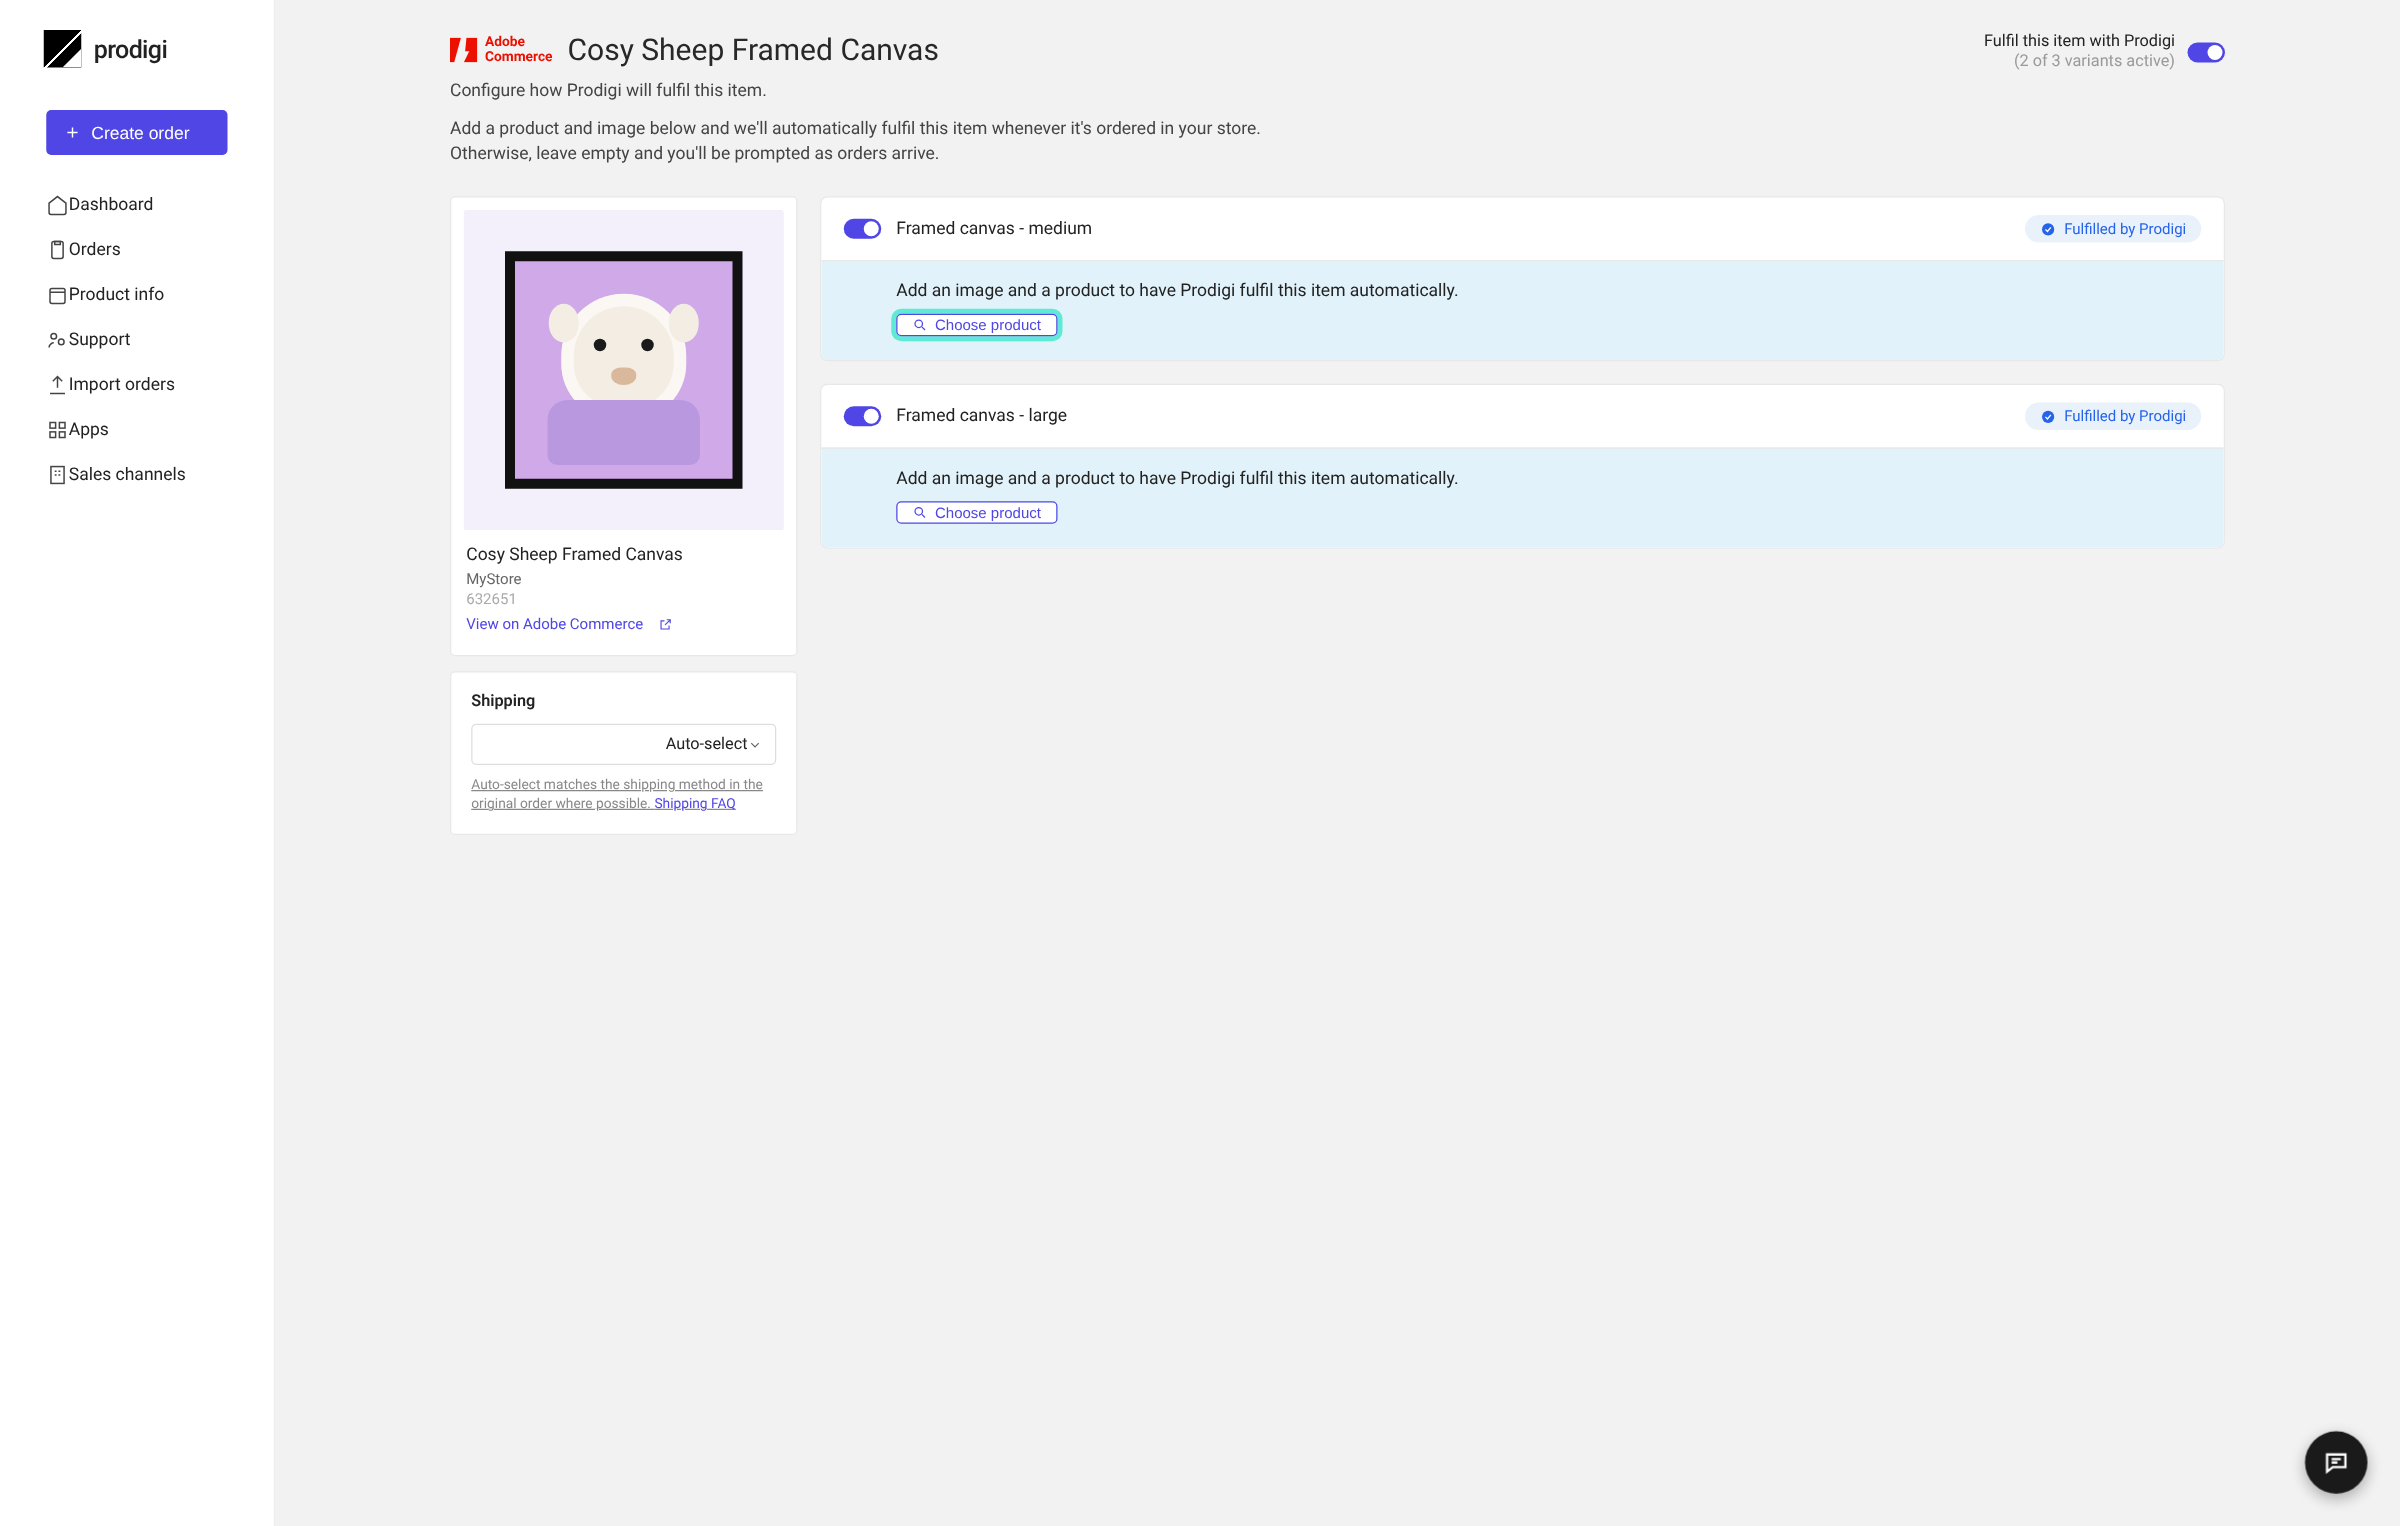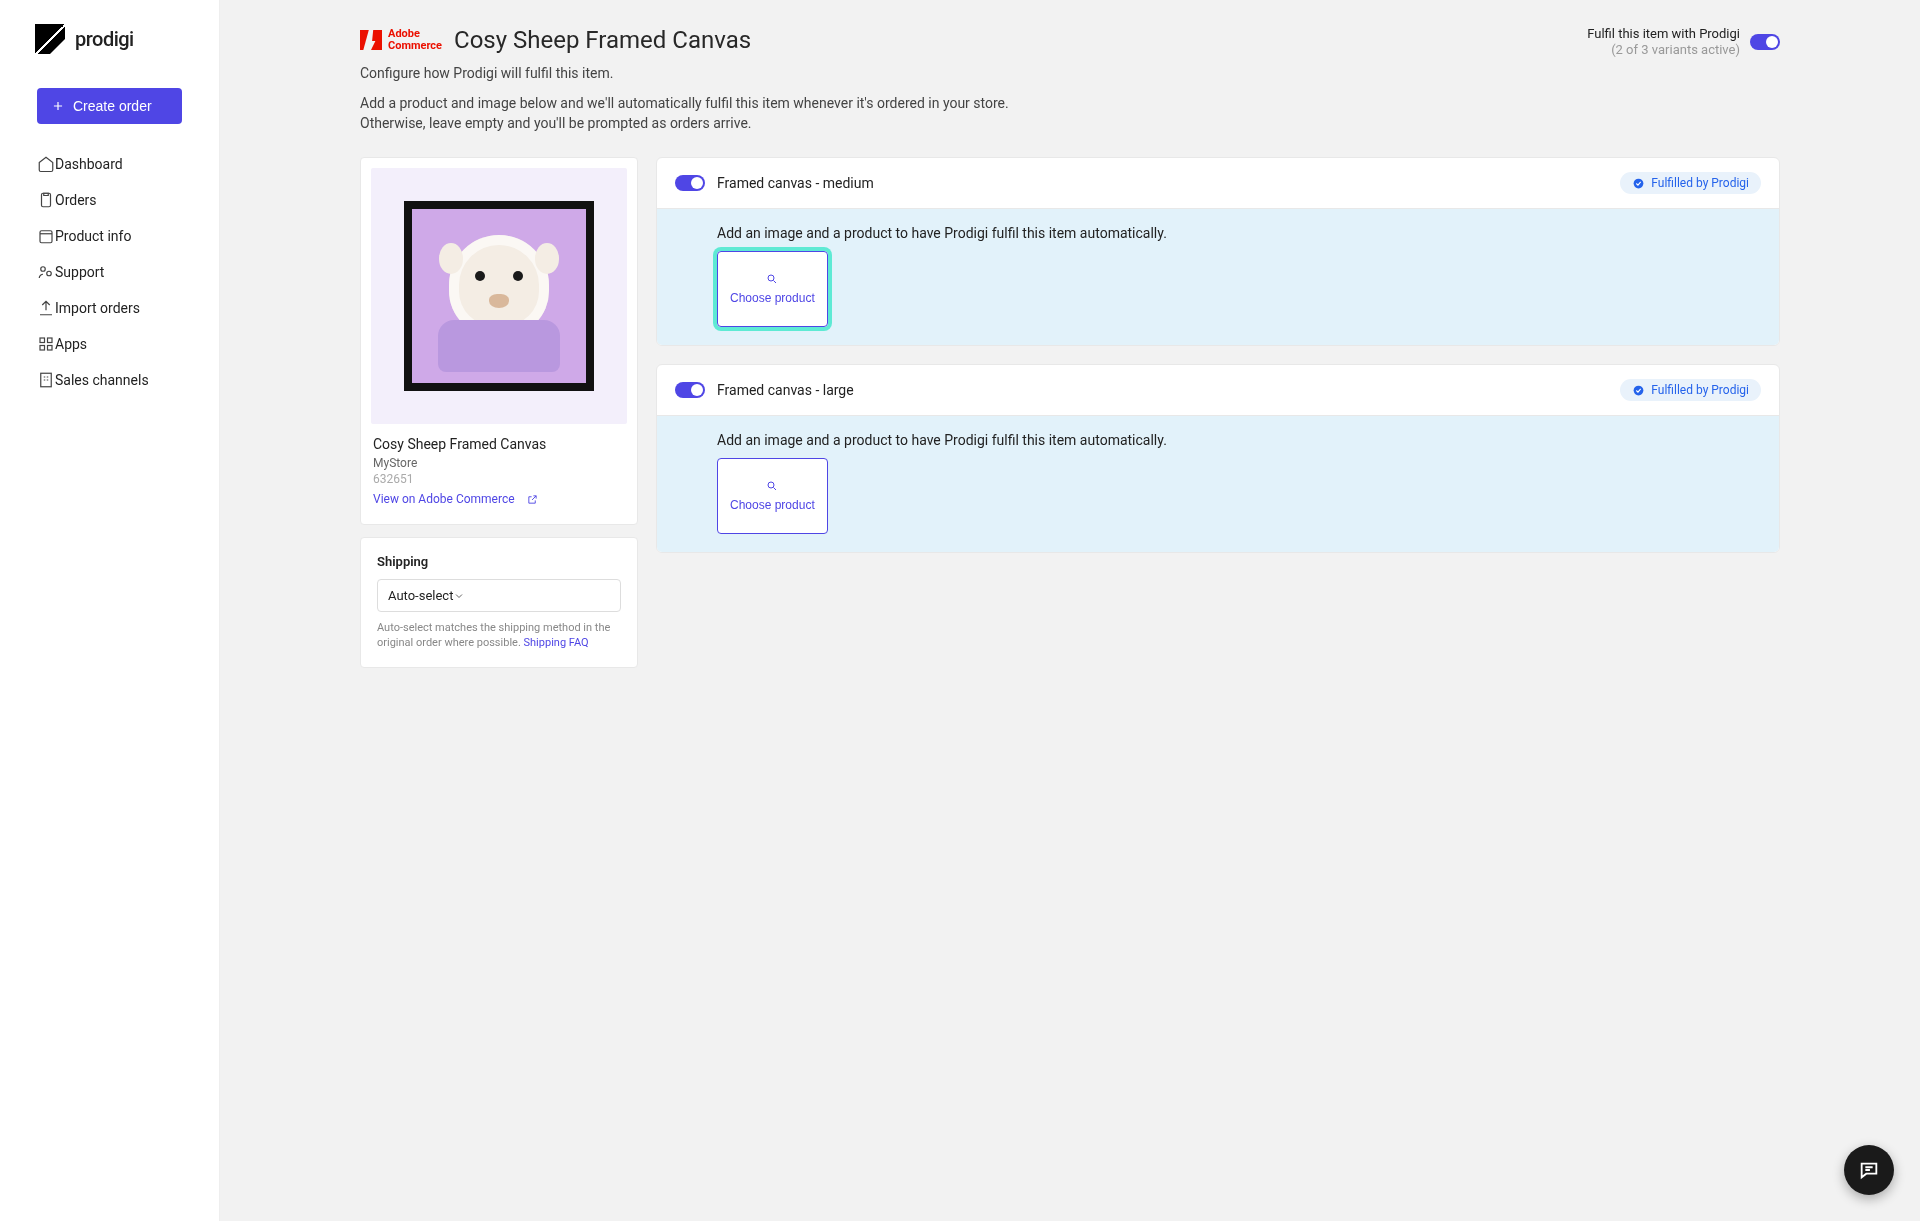--- a/index.html
+++ b/index.html
@@ -45,41 +45,41 @@
   .sheep-eye { position:absolute; width:10%; height:10%; background:#1a1a1a; border-radius:50%; top:35%; }
   .sheep-eye.l { left:26%; } .sheep-eye.r { right:26%; }
   .sheep-nose { position:absolute; width:20%; height:14%; background:#d9b89b; border-radius:40% 40% 50% 50%; top:58%; left:40%; }
   .product-meta { padding:12px 2px 0; }
   .product-name { font-size:14px; color:#222; margin-bottom:4px; }
   .product-store { font-size:12px; color:#666; margin-bottom:2px; }
   .product-id { font-size:12px; color:#aaa; margin-bottom:6px; }
   .ext-link { font-size:12px; color:#4f46e5; display:flex; align-items:center; gap:12px; cursor:pointer; }
   .ship-card { margin-top:12px; padding:16px; }
   .ship-title { font-size:13px; font-weight:600; margin-bottom:10px; }
-  .select { width:100%; border:1px solid #ddd; border-radius:4px; padding:8px 10px; font-size:13px; display:flex; justify-content:flex-start; align-items:center; cursor:pointer; background:#fff; }
-  .ship-desc { font-size:11px; color:#888; margin-top:8px; line-height:1.4; }
+  .select { width:100%; border:1px solid #ddd; border-radius:4px; padding:8px 10px; font-size:13px; display:flex; justify-content:flex-end; align-items:center; cursor:pointer; background:#fff; }
+  .ship-desc { font-size:11px; color:#888; margin-top:8px; line-height:1.4;text-decoration:underline; }
   .ship-desc a { color:#4f46e5; text-decoration:none; }
   .right-col { flex:1; }
   .variant { background:#fff; border:1px solid #e8e8e8; border-radius:6px; margin-bottom:18px; overflow:hidden; }
   .variant-head { display:flex; align-items:center; justify-content:space-between; padding:14px 18px; }
   .variant-left { display:flex; align-items:center; gap:12px; }
   .variant-name { font-size:14px; color:#222; }
   .toggle { width:30px; height:16px; border-radius:999px; position:relative; cursor:pointer; transition:.2s; }
   .toggle.on { background:#4f46e5; }
   .toggle.off { background:#ccc; }
   .toggle::after { content:""; position:absolute; width:12px; height:12px; background:#fff; border-radius:50%; top:2px; transition:.2s; }
   .toggle.on::after { right:2px; }
   .toggle.off::after { left:2px; }
   .badge { display:flex; align-items:center; gap:6px; font-size:12px; border-radius:999px; padding:4px 12px; }
   .badge.not { background:#f3f3f3; color:#666; }
   .badge.yes { background:#e9f2fb; color:#2563eb; }
   .badge svg { width:13px; height:13px; }
   .variant-body { background:#e2f2fa; padding:16px 18px 18px 60px; border-top:1px solid #e8e8e8; }
   .variant-body .prompt { font-size:14px; color:#222; margin-bottom:10px; }
-  .choose-btn { border:1px solid #4f46e5; background:#fff; color:#4f46e5; border-radius:4px; padding:21px 12px; font-size:12px; display:inline-flex; align-items:center; gap:6px; cursor:pointer;flex-direction:column; }
+  .choose-btn { border:1px solid #4f46e5; background:#fff; color:#4f46e5; border-radius:4px; padding:1px 12px; font-size:12px; display:inline-flex; align-items:center; gap:6px; cursor:pointer; }
   .choose-btn svg { width:12px; height:12px; stroke:#4f46e5; fill:none; stroke-width:2; }
   .highlight { box-shadow: 0 0 0 4px #5eead4; border-radius:4px; display:inline-flex; }
   .chat-bubble { position:fixed; right:26px; bottom:26px; width:50px; height:50px; border-radius:50%; background:#1a1a1a; display:flex; align-items:center; justify-content:center; cursor:pointer; box-shadow:0 4px 12px rgba(0,0,0,.3); }
   .chat-bubble svg { width:22px; height:22px; stroke:#fff; fill:none; stroke-width:2; }
 </style>
 </head>
 <body>
 
 <div class="app">
   <aside class="sidebar">

